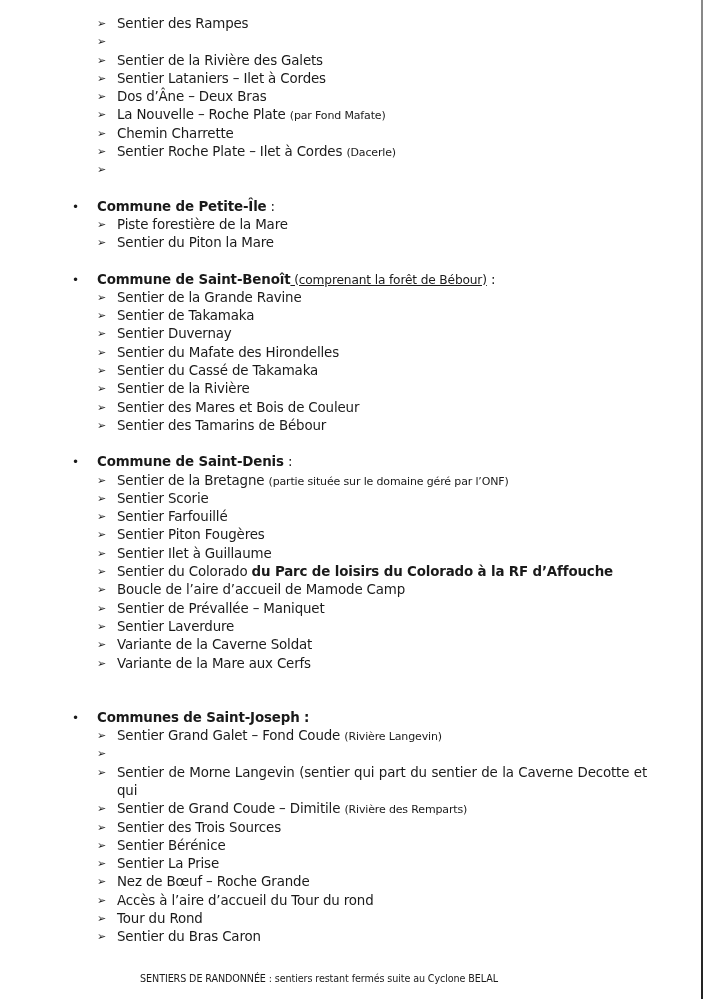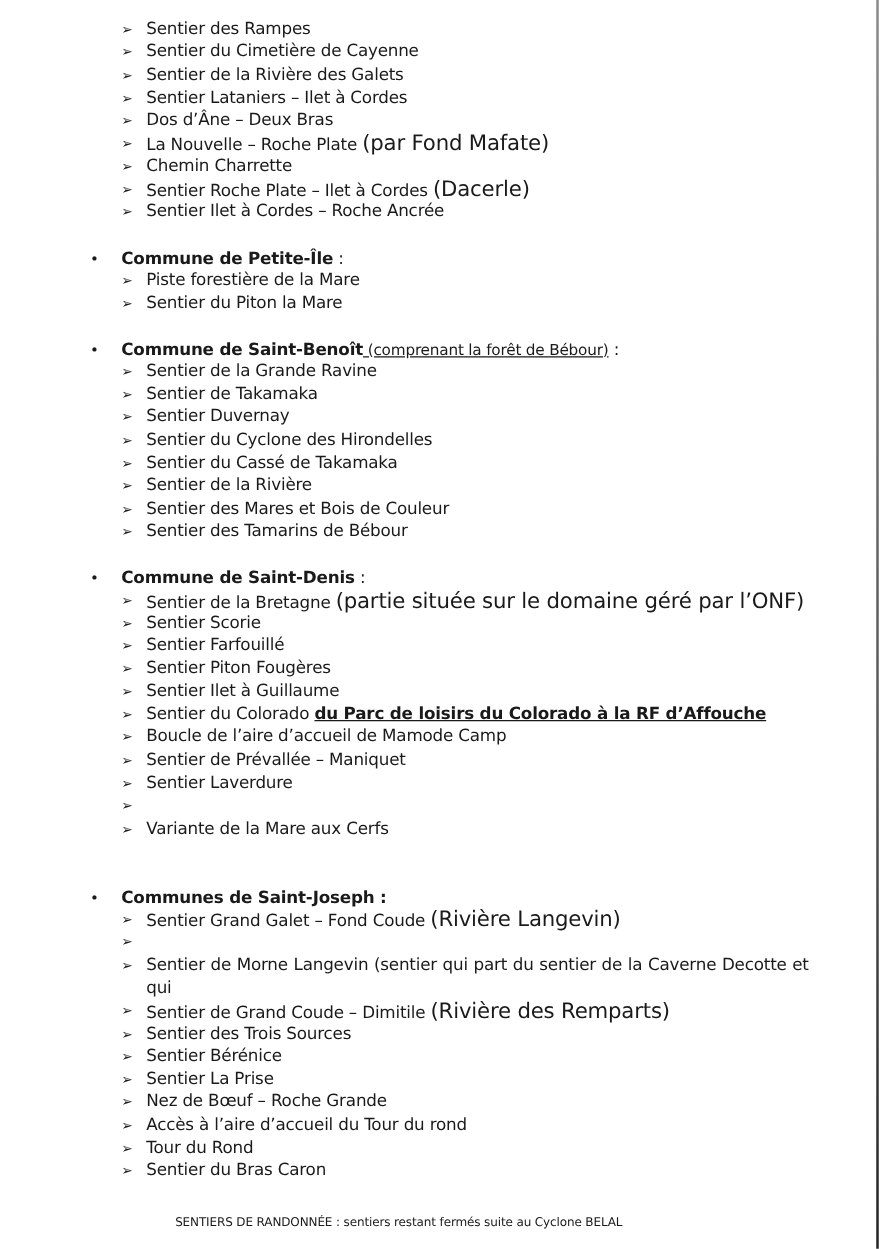--- a/index.html
+++ b/index.html
@@ -14,22 +14,22 @@
     }
     .page { position: absolute; left: 0; top: 15px; width: 700px; }
     .sub-list { list-style: none; margin: 0; padding: 0 0 0 100px; }
     .sub-item {
       position: relative; font-size: 13.4px; line-height: 18.3px; height: 18.3px;
       padding-left: 17px; white-space: nowrap; letter-spacing: -0.15px;
     }
     .arrow {
       position: absolute; left: -3px; top: 0; font-size: 11px; width: 14px;
     }
-    .sub-item .note { font-size: 17px; }
-    .sub-item .bold { font-weight: bold; text-decoration: underline; }
+    .sub-item .note { font-size: 11px; }
+    .sub-item .bold { font-weight: bold; }
     .commune { position: relative; margin-top: 18px; }
     .commune-head {
       position: relative; padding-left: 97px; font-size: 13.4px; line-height: 18.3px;
       height: 18.3px; white-space: nowrap; letter-spacing: -0.15px;
     }
     .commune-head .bullet { position: absolute; left: 72px; top: 0; font-size: 12px; }
     .commune-head .name { font-weight: bold; }
     .commune-head .note { font-size: 12.2px; text-decoration: underline; }
     .wrap-item { height: auto; white-space: normal; width: 530px; text-align: justify; }
     .wrap-item .cont { font-size: 11.6px; letter-spacing: -0.2px; }
@@ -39,63 +39,63 @@
     }
   </style>
 </head>
 <body>
 
 <div class="scan-edge"></div>
 
 <div class="page">
   <ul class="sub-list" id="intro-list">
       <li class="sub-item"><span class="arrow">➢</span><span>Sentier des Rampes</span></li>
-      <li class="sub-item"><span class="arrow">➢</span><span>Sentier du Cimetière de Cayenne</span></li>
+      <li class="sub-item"><span class="arrow">➢</span></li>
       <li class="sub-item"><span class="arrow">➢</span><span>Sentier de la Rivière des Galets</span></li>
       <li class="sub-item"><span class="arrow">➢</span><span>Sentier Lataniers – Ilet à Cordes</span></li>
       <li class="sub-item"><span class="arrow">➢</span><span>Dos d’Âne – Deux Bras</span></li>
       <li class="sub-item"><span class="arrow">➢</span><span>La Nouvelle – Roche Plate </span><span class="note">(par Fond Mafate)</span></li>
       <li class="sub-item"><span class="arrow">➢</span><span>Chemin Charrette</span></li>
       <li class="sub-item"><span class="arrow">➢</span><span>Sentier Roche Plate – Ilet à Cordes </span><span class="note">(Dacerle)</span></li>
-      <li class="sub-item"><span class="arrow">➢</span><span>Sentier Ilet à Cordes – Roche Ancrée</span></li>
+      <li class="sub-item"><span class="arrow">➢</span></li>
     </ul>
   <div id="communes">
       <div class="commune" style="margin-top: 18px;">
         <div class="commune-head"><span class="bullet">•</span><span class="name">Commune de Petite-Île</span><span class="note"></span><span> :</span></div>
         <ul class="sub-list">
           <li class="sub-item"><span class="arrow">➢</span><span>Piste forestière de la Mare</span></li>
           <li class="sub-item"><span class="arrow">➢</span><span>Sentier du Piton la Mare</span></li>
         </ul>
       </div>
       <div class="commune" style="margin-top: 18px;">
         <div class="commune-head"><span class="bullet">•</span><span class="name">Commune de Saint-Benoît</span><span class="note"> (comprenant la forêt de Bébour)</span><span> :</span></div>
         <ul class="sub-list">
           <li class="sub-item"><span class="arrow">➢</span><span>Sentier de la Grande Ravine</span></li>
           <li class="sub-item"><span class="arrow">➢</span><span>Sentier de Takamaka</span></li>
           <li class="sub-item"><span class="arrow">➢</span><span>Sentier Duvernay</span></li>
-          <li class="sub-item"><span class="arrow">➢</span><span> Sentier du Cyclone des Hirondelles</span></li>
+          <li class="sub-item"><span class="arrow">➢</span><span> Sentier du Mafate des Hirondelles</span></li>
           <li class="sub-item"><span class="arrow">➢</span><span>Sentier du Cassé de Takamaka</span></li>
           <li class="sub-item"><span class="arrow">➢</span><span>Sentier de la Rivière</span></li>
           <li class="sub-item"><span class="arrow">➢</span><span>Sentier des Mares et Bois de Couleur</span></li>
           <li class="sub-item"><span class="arrow">➢</span><span>Sentier des Tamarins de Bébour</span></li>
         </ul>
       </div>
       <div class="commune" style="margin-top: 18px;">
         <div class="commune-head"><span class="bullet">•</span><span class="name">Commune de Saint-Denis</span><span class="note"></span><span> :</span></div>
         <ul class="sub-list">
           <li class="sub-item"><span class="arrow">➢</span><span>Sentier de la Bretagne </span><span class="note">(partie située sur le domaine géré par l’ONF)</span></li>
           <li class="sub-item"><span class="arrow">➢</span><span>Sentier Scorie</span></li>
           <li class="sub-item"><span class="arrow">➢</span><span>Sentier Farfouillé</span></li>
           <li class="sub-item"><span class="arrow">➢</span><span>Sentier Piton Fougères</span></li>
           <li class="sub-item"><span class="arrow">➢</span><span>Sentier Ilet à Guillaume</span></li>
           <li class="sub-item"><span class="arrow">➢</span><span>Sentier du Colorado </span><span class="bold">du Parc de loisirs du Colorado à la RF d’Affouche</span></li>
           <li class="sub-item"><span class="arrow">➢</span><span>Boucle de l’aire d’accueil de Mamode Camp</span></li>
           <li class="sub-item"><span class="arrow">➢</span><span>Sentier de Prévallée – Maniquet</span></li>
           <li class="sub-item"><span class="arrow">➢</span><span>Sentier Laverdure</span></li>
-          <li class="sub-item"><span class="arrow">➢</span></li>
+          <li class="sub-item"><span class="arrow">➢</span><span>Variante de la Caverne Soldat</span></li>
           <li class="sub-item"><span class="arrow">➢</span><span>Variante de la Mare aux Cerfs</span></li>
         </ul>
       </div>
       <div class="commune" style="margin-top: 36px;">
         <div class="commune-head"><span class="bullet">•</span><span class="name">Communes de Saint-Joseph :</span><span class="note"></span><span></span></div>
         <ul class="sub-list">
           <li class="sub-item"><span class="arrow">➢</span><span>Sentier Grand Galet – Fond Coude </span><span class="note">(Rivière Langevin)</span></li>
           <li class="sub-item"><span class="arrow">➢</span></li>
           <li class="sub-item wrap-item"><span class="arrow">➢</span><span>Sentier de Morne Langevin (sentier qui part du sentier de la Caverne Decotte et qui</span><br></li>
           <li class="sub-item"><span class="arrow">➢</span><span>Sentier de Grand Coude – Dimitile </span><span class="note">(Rivière des Remparts)</span></li>

